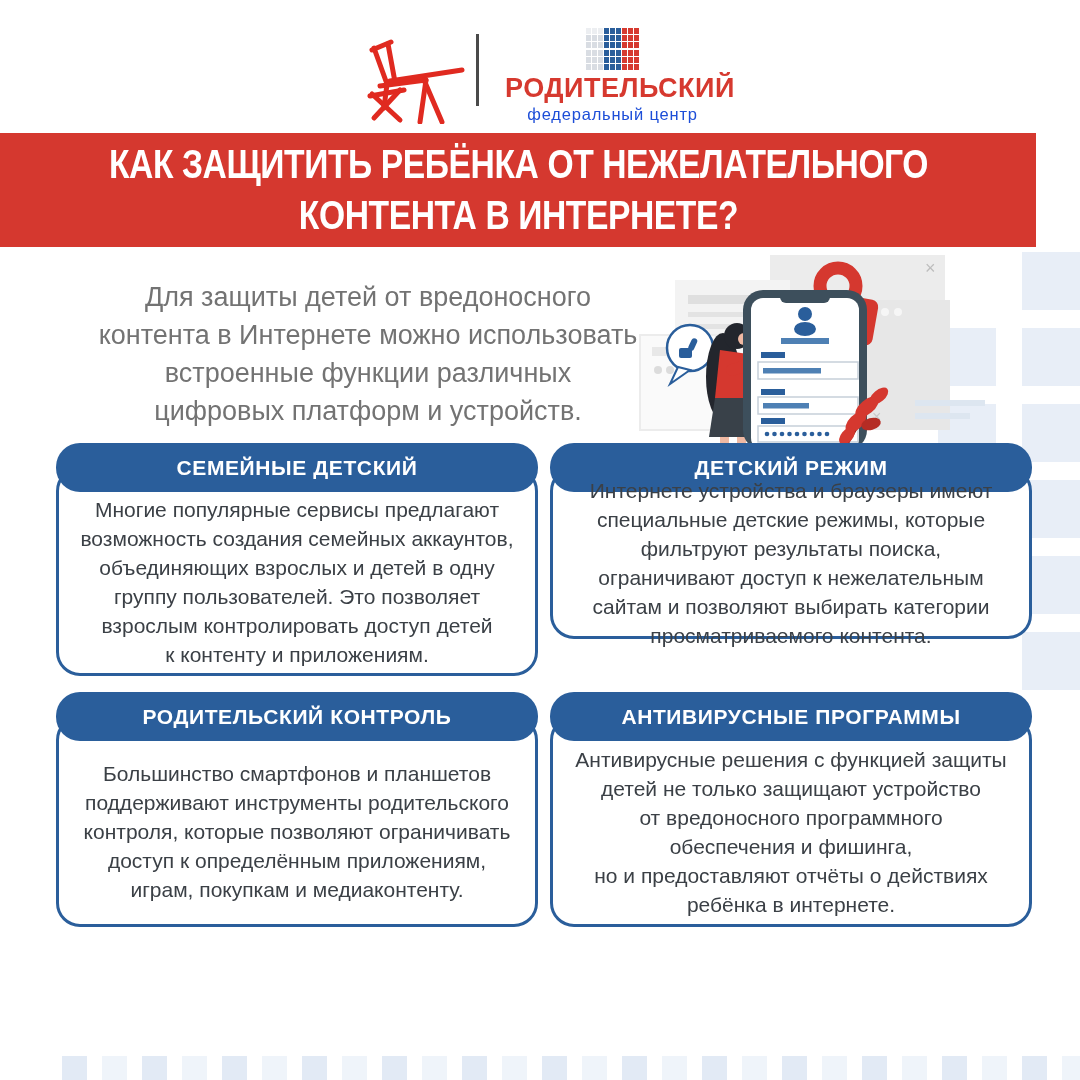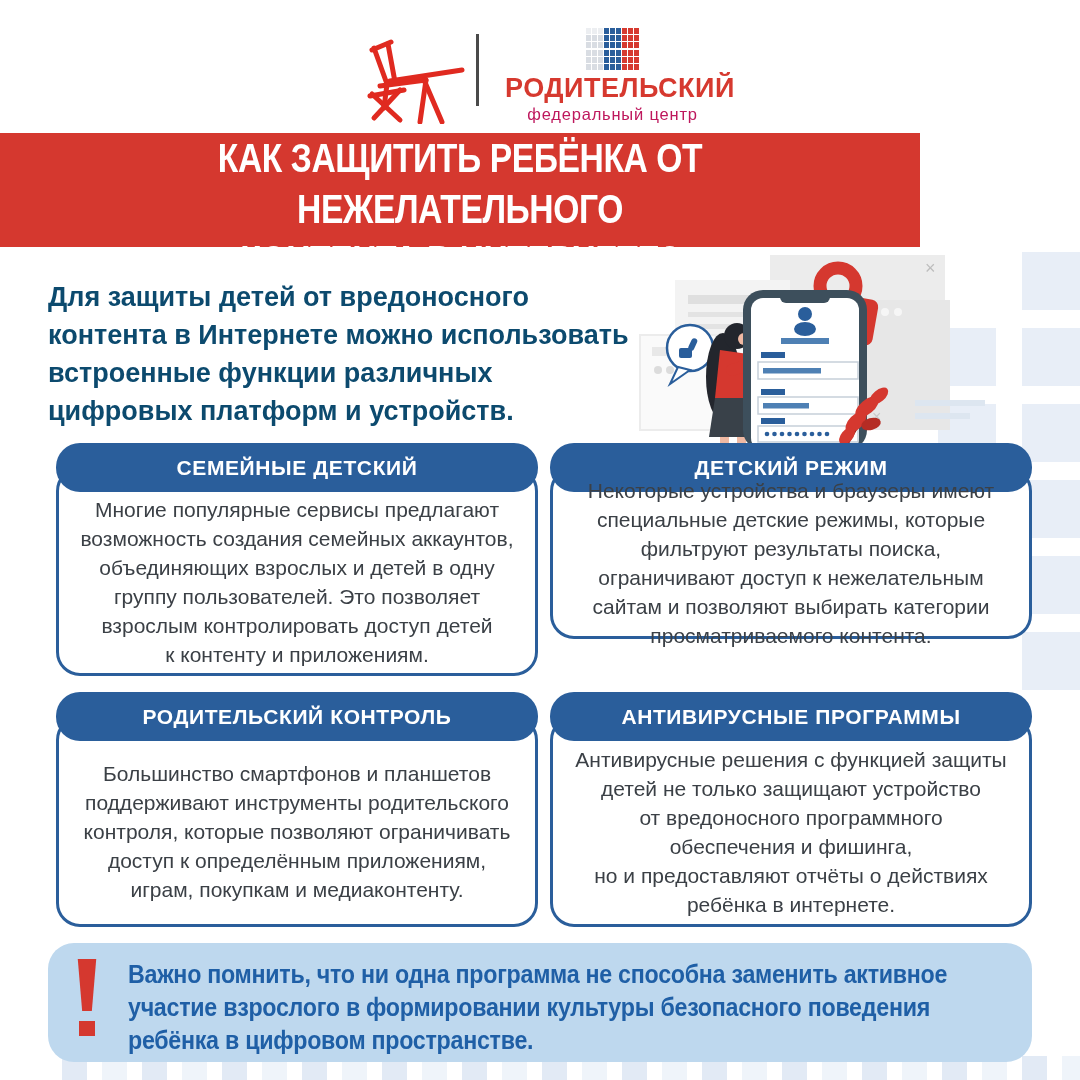--- a/index.html
+++ b/index.html
@@ -14,28 +14,28 @@
   
   .brand-header{position:absolute;top:20px;left:0;width:1080px;height:105px;z-index:2;}
   .chair-svg{position:absolute;left:360px;top:12px;}
   .hdr-divider{position:absolute;left:476px;top:14px;width:3px;height:72px;background:#4a4a4a;}
   .brand{position:absolute;left:505px;top:0;width:215px;text-align:center;}
   .brand-grid{display:inline-grid;grid-template-columns:repeat(9,4.8px);grid-auto-rows:6px;gap:1.2px;margin-top:5px;}
   .brand-name{font-weight:bold;font-size:27px;letter-spacing:.5px;margin-top:3px;}
   .brand-sub{font-size:16.5px;letter-spacing:.8px;margin-top:1px;}
 
   
-  .banner{position:absolute;left:0;top:133px;width:920px;height:114px;z-index:2;
-          display:flex;justify-content:center;}
+  .banner{position:absolute;left:0;top:133px;width:1036px;height:114px;z-index:2;
+          display:flex;align-items:center;justify-content:center;}
   .banner-text{color:#fff;font-weight:800;font-size:41px;line-height:51px;text-align:center;
                white-space:pre-line;transform:scaleX(.82);transform-origin:50% 50%;letter-spacing:-.5px;}
 
   
   .intro{position:absolute;left:48px;top:278px;width:640px;margin:0;z-index:2;
-         font-weight:bold;font-size:27px;line-height:38px;color:#0c4a6e;white-space:pre-line;}
+         font-weight:normal;font-size:27px;line-height:38px;color:#737373;white-space:pre-line;text-align:center;}
 
   
   .illu{position:absolute;left:620px;top:250px;width:460px;height:193px;overflow:hidden;z-index:1;}
 
   
   .card{position:absolute;width:482px;z-index:2;}
   .card-box{position:absolute;top:24px;left:0;right:0;bottom:0;background:#fff;
             border:3px solid #2a5e9b;border-radius:24px;}
   .card-head{position:absolute;top:0;left:0;right:0;height:49px;background:#2a5e9b;border-radius:24px;
              display:flex;align-items:center;justify-content:center;z-index:1;}
@@ -163,21 +163,21 @@
           <div style="background: rgb(217, 221, 227);"></div>
           <div style="background: rgb(217, 221, 227);"></div>
           <div style="background: rgb(42, 94, 155);"></div>
           <div style="background: rgb(42, 94, 155);"></div>
           <div style="background: rgb(42, 94, 155);"></div>
           <div style="background: rgb(214, 57, 47);"></div>
           <div style="background: rgb(214, 57, 47);"></div>
           <div style="background: rgb(214, 57, 47);"></div>
         </div>
       <div class="brand-name" style="color: rgb(214, 57, 47);">РОДИТЕЛЬСКИЙ</div>
-      <div class="brand-sub" style="color: #be185d;">федеральный центр</div>
+      <div class="brand-sub" style="color: #1d4ed8;">федеральный центр</div>
     </div>
   </header>
 
   <div class="banner" style="background: rgb(213, 56, 47);">
     <div class="banner-text">КАК ЗАЩИТИТЬ РЕБЁНКА ОТ НЕЖЕЛАТЕЛЬНОГО
 КОНТЕНТА В ИНТЕРНЕТЕ?</div>
   </div>
 
   <p class="intro">Для защиты детей от вредоносного
 контента в Интернете можно использовать
@@ -282,21 +282,21 @@
 группу пользователей. Это позволяет
 взрослым контролировать доступ детей
 к контенту и приложениям.</div>
   </div>
 
   <div class="card" style="left:550px;top:443px;height:196px;">
     <div class="card-box"></div>
     <div class="card-head">
       <span>ДЕТСКИЙ РЕЖИМ</span>
     </div>
-    <div class="card-text">Некоторые устройства и браузеры имеют
+    <div class="card-text">Интернете устройства и браузеры имеют
 специальные детские режимы, которые
 фильтруют результаты поиска,
 ограничивают доступ к нежелательным
 сайтам и позволяют выбирать категории
 просматриваемого контента.</div>
   </div>
 
   <div class="card" style="left:550px;top:692px;height:235px;">
     <div class="card-box"></div>
     <div class="card-head">
@@ -315,21 +315,14 @@
     <div class="card-head">
       <span>РОДИТЕЛЬСКИЙ КОНТРОЛЬ</span>
     </div>
     <div class="card-text">Большинство смартфонов и планшетов
 поддерживают инструменты родительского
 контроля, которые позволяют ограничивать
 доступ к определённым приложениям,
 играм, покупкам и медиаконтенту.</div>
   </div>
 
-  <div class="note" id="noteBox" style="background: rgb(190, 216, 238);">
-    <div class="note-excl-bar" id="exclBar" style="background: rgb(213, 56, 47);"></div>
-    <div class="note-excl-dot" id="exclDot" style="background: rgb(213, 56, 47);"></div>
-    <p class="note-text" id="noteText" style="color: rgb(31, 95, 166);">Важно помнить, что ни одна программа не способна заменить активное
-участие взрослого в формировании культуры безопасного поведения
-ребёнка в цифровом пространстве.</p>
-  </div>
 
 </div>
 
 </body></html>

